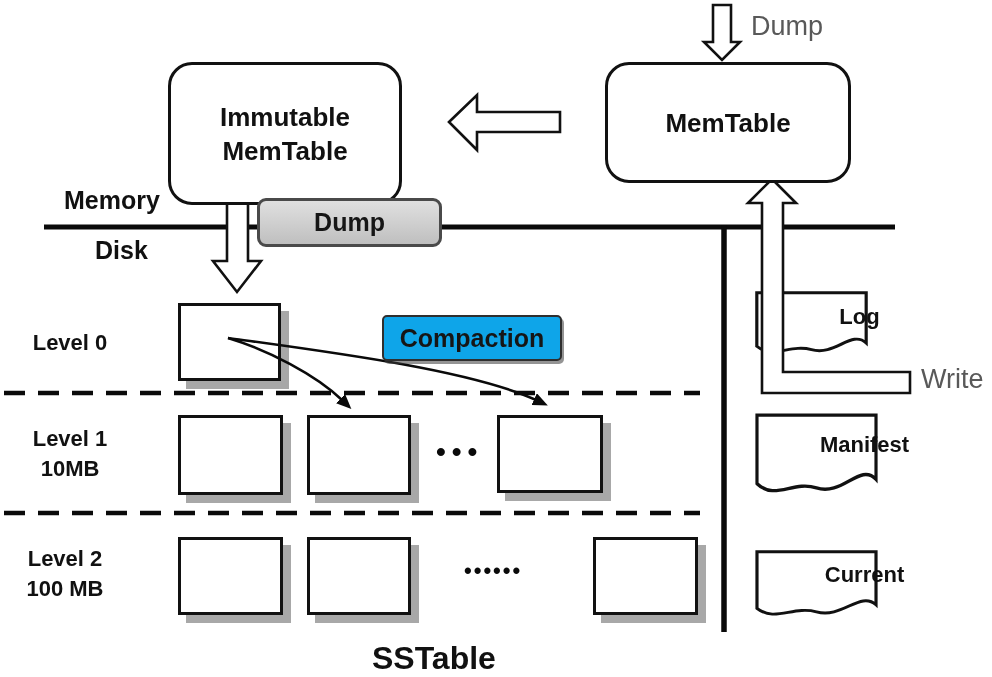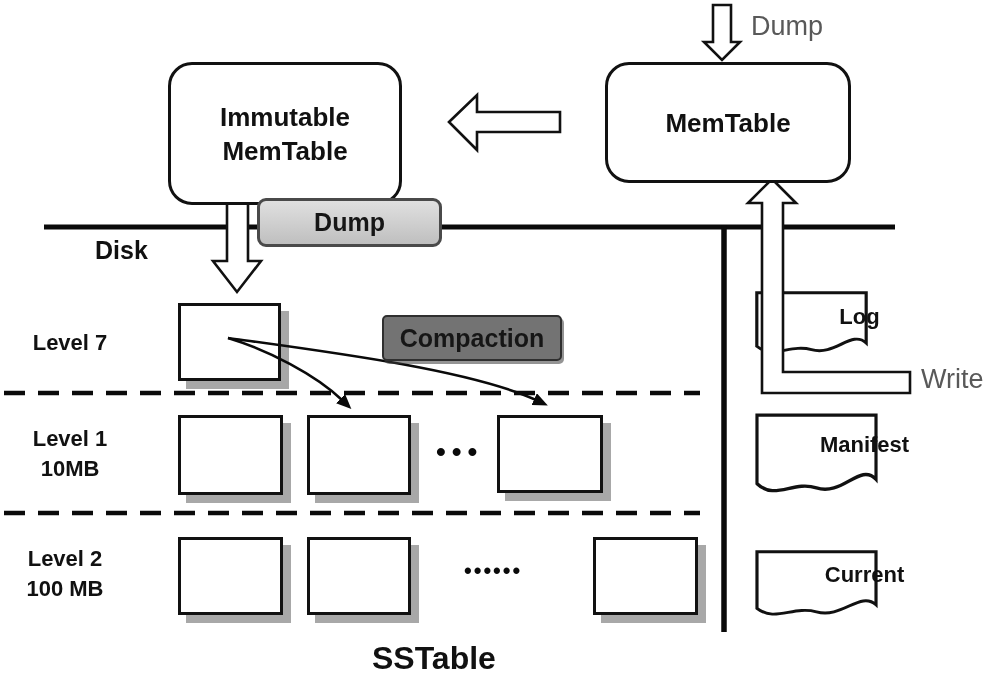--- a/index.html
+++ b/index.html
@@ -17,21 +17,21 @@
     font-size:26px;font-weight:bold;line-height:34px;
   }
   
   .dumpbox{
     background:linear-gradient(180deg,#e0e0e0,#bfbfbf);
     border:3px solid #4a4a4a;border-radius:9px;
     display:flex;align-items:center;justify-content:center;
     font-size:25px;font-weight:bold;color:#161616;
   }
   .compactionbox{
-    background:#737373;border:2px solid #2f2f2f;border-radius:5px;
+    background:#0ea5e9;border:2px solid #2f2f2f;border-radius:5px;
     box-shadow:2px 3px 0 rgba(60,60,60,.55);
     display:flex;align-items:center;justify-content:center;
     font-size:25px;font-weight:bold;color:#161616;
   }
   
   .lvlbox{
     background:#fff;border:3px solid #111;
     box-shadow:8px 8px 0 #a8a8a8;
   }
   .rowlabel{
@@ -102,32 +102,33 @@
     <span>MemTable</span>
   </div>
 
   <div class="abs z3 membox" style="left:168px;top:62px;width:234px;height:143px;padding:0 16px;box-sizing:border-box;">
     <span>Immutable MemTable</span>
   </div>
 
   <div class="abs z3 muted" style="left:751px;top:11px;">Dump</div>
   <div class="abs z3 muted" style="left:921px;top:364px;">Write</div>
 
+  <div class="abs z3" style="left:64px;top:186px;font-size:25px;font-weight:bold;">Memory</div>
   <div class="abs z3" style="left:95px;top:236px;font-size:25px;font-weight:bold;">Disk</div>
 
   <div class="abs z3 dumpbox" style="left:257px;top:198px;width:179px;height:43px;">
     <span>Dump</span>
   </div>
 
   <div class="abs z3 compactionbox" style="left:382px;top:315px;width:176px;height:42px;">
     <span>Compaction</span>
   </div>
 
   <div class="abs z3 rowlabel" style="left:5px;top:328px;">
-    <div>Level 7</div>
+    <div>Level 0</div>
   </div>
   <div class="abs z3 rowlabel" style="left:5px;top:424px;">
     <div>Level 1</div>
     <div>10MB</div>
   </div>
   <div class="abs z3 rowlabel" style="left:0px;top:544px;">
     <div>Level 2</div>
     <div>100 MB</div>
   </div>
 

